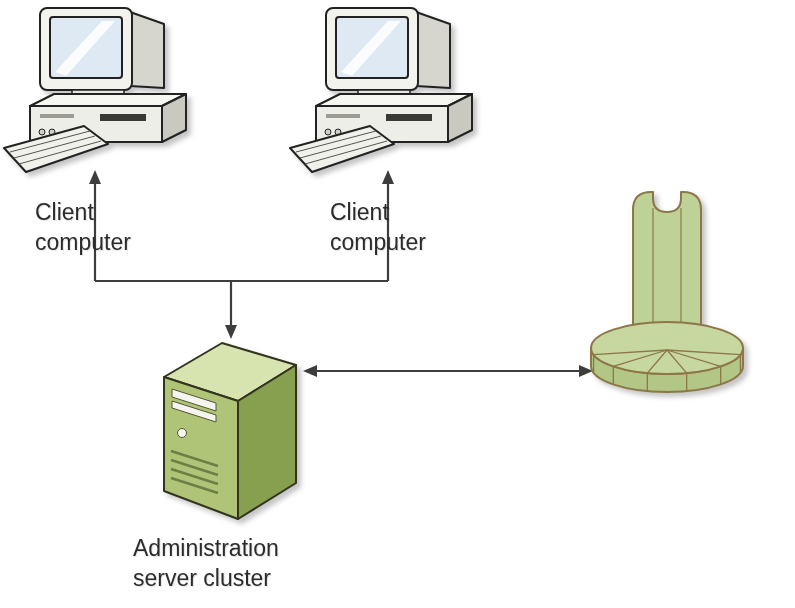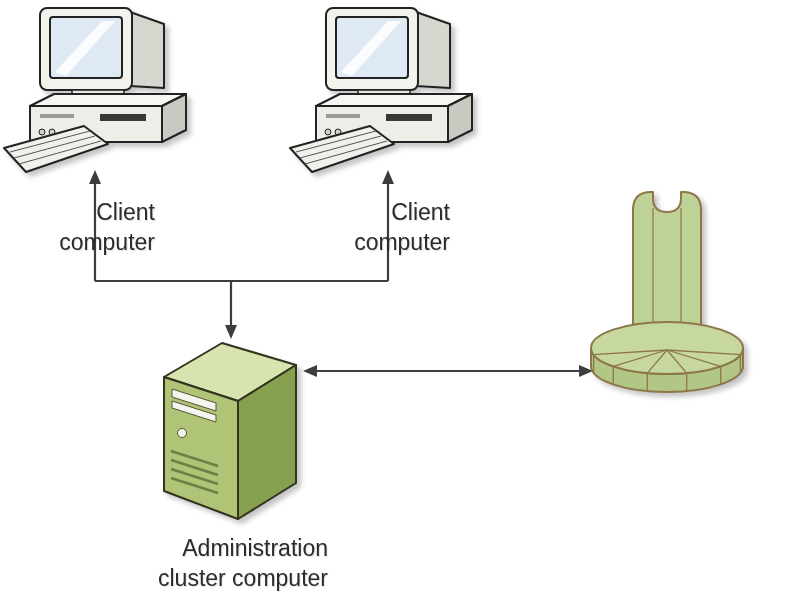--- a/index.html
+++ b/index.html
@@ -6,21 +6,21 @@
   #canvas{
     position:relative;
     width:795px;height:608px;
     background:#ffffff;
     font-family:"Liberation Sans", sans-serif;
     overflow:hidden;
   }
   #diagram-svg{position:absolute;left:0;top:0;}
   .node-label{
     position:absolute;
-    text-align:right;
+    text-align:left;
     font-size:23px;
     line-height:1.32;
     color:#2b2b2b;
     text-shadow:1px 1px 1px rgba(0,0,0,0.12);
   }
   .icon-shadow{filter:drop-shadow(4px 4px 2.5px rgba(90,90,90,0.35));}
 </style>
 </head>
 <body>
 
@@ -124,16 +124,16 @@
         <line x1="28.3" y1="188.4" x2="28.3" y2="206.4"></line>
         <line x1="8.6" y1="176.7" x2="8.6" y2="194.7"></line>
       </g>
     </g>
   </svg>
 
   <div class="node-label" style="left:35px; top:197px; width:120px;">Client computer</div>
 
   <div class="node-label" style="left:330px; top:197px; width:120px;">Client computer</div>
 
-  <div class="node-label" style="left:133px; top:533px; width:195px;">Administration cluster computer</div>
+  <div class="node-label" style="left:133px; top:533px; width:195px;">Administration server cluster</div>
 
 
 </div>
 
 </body></html>

